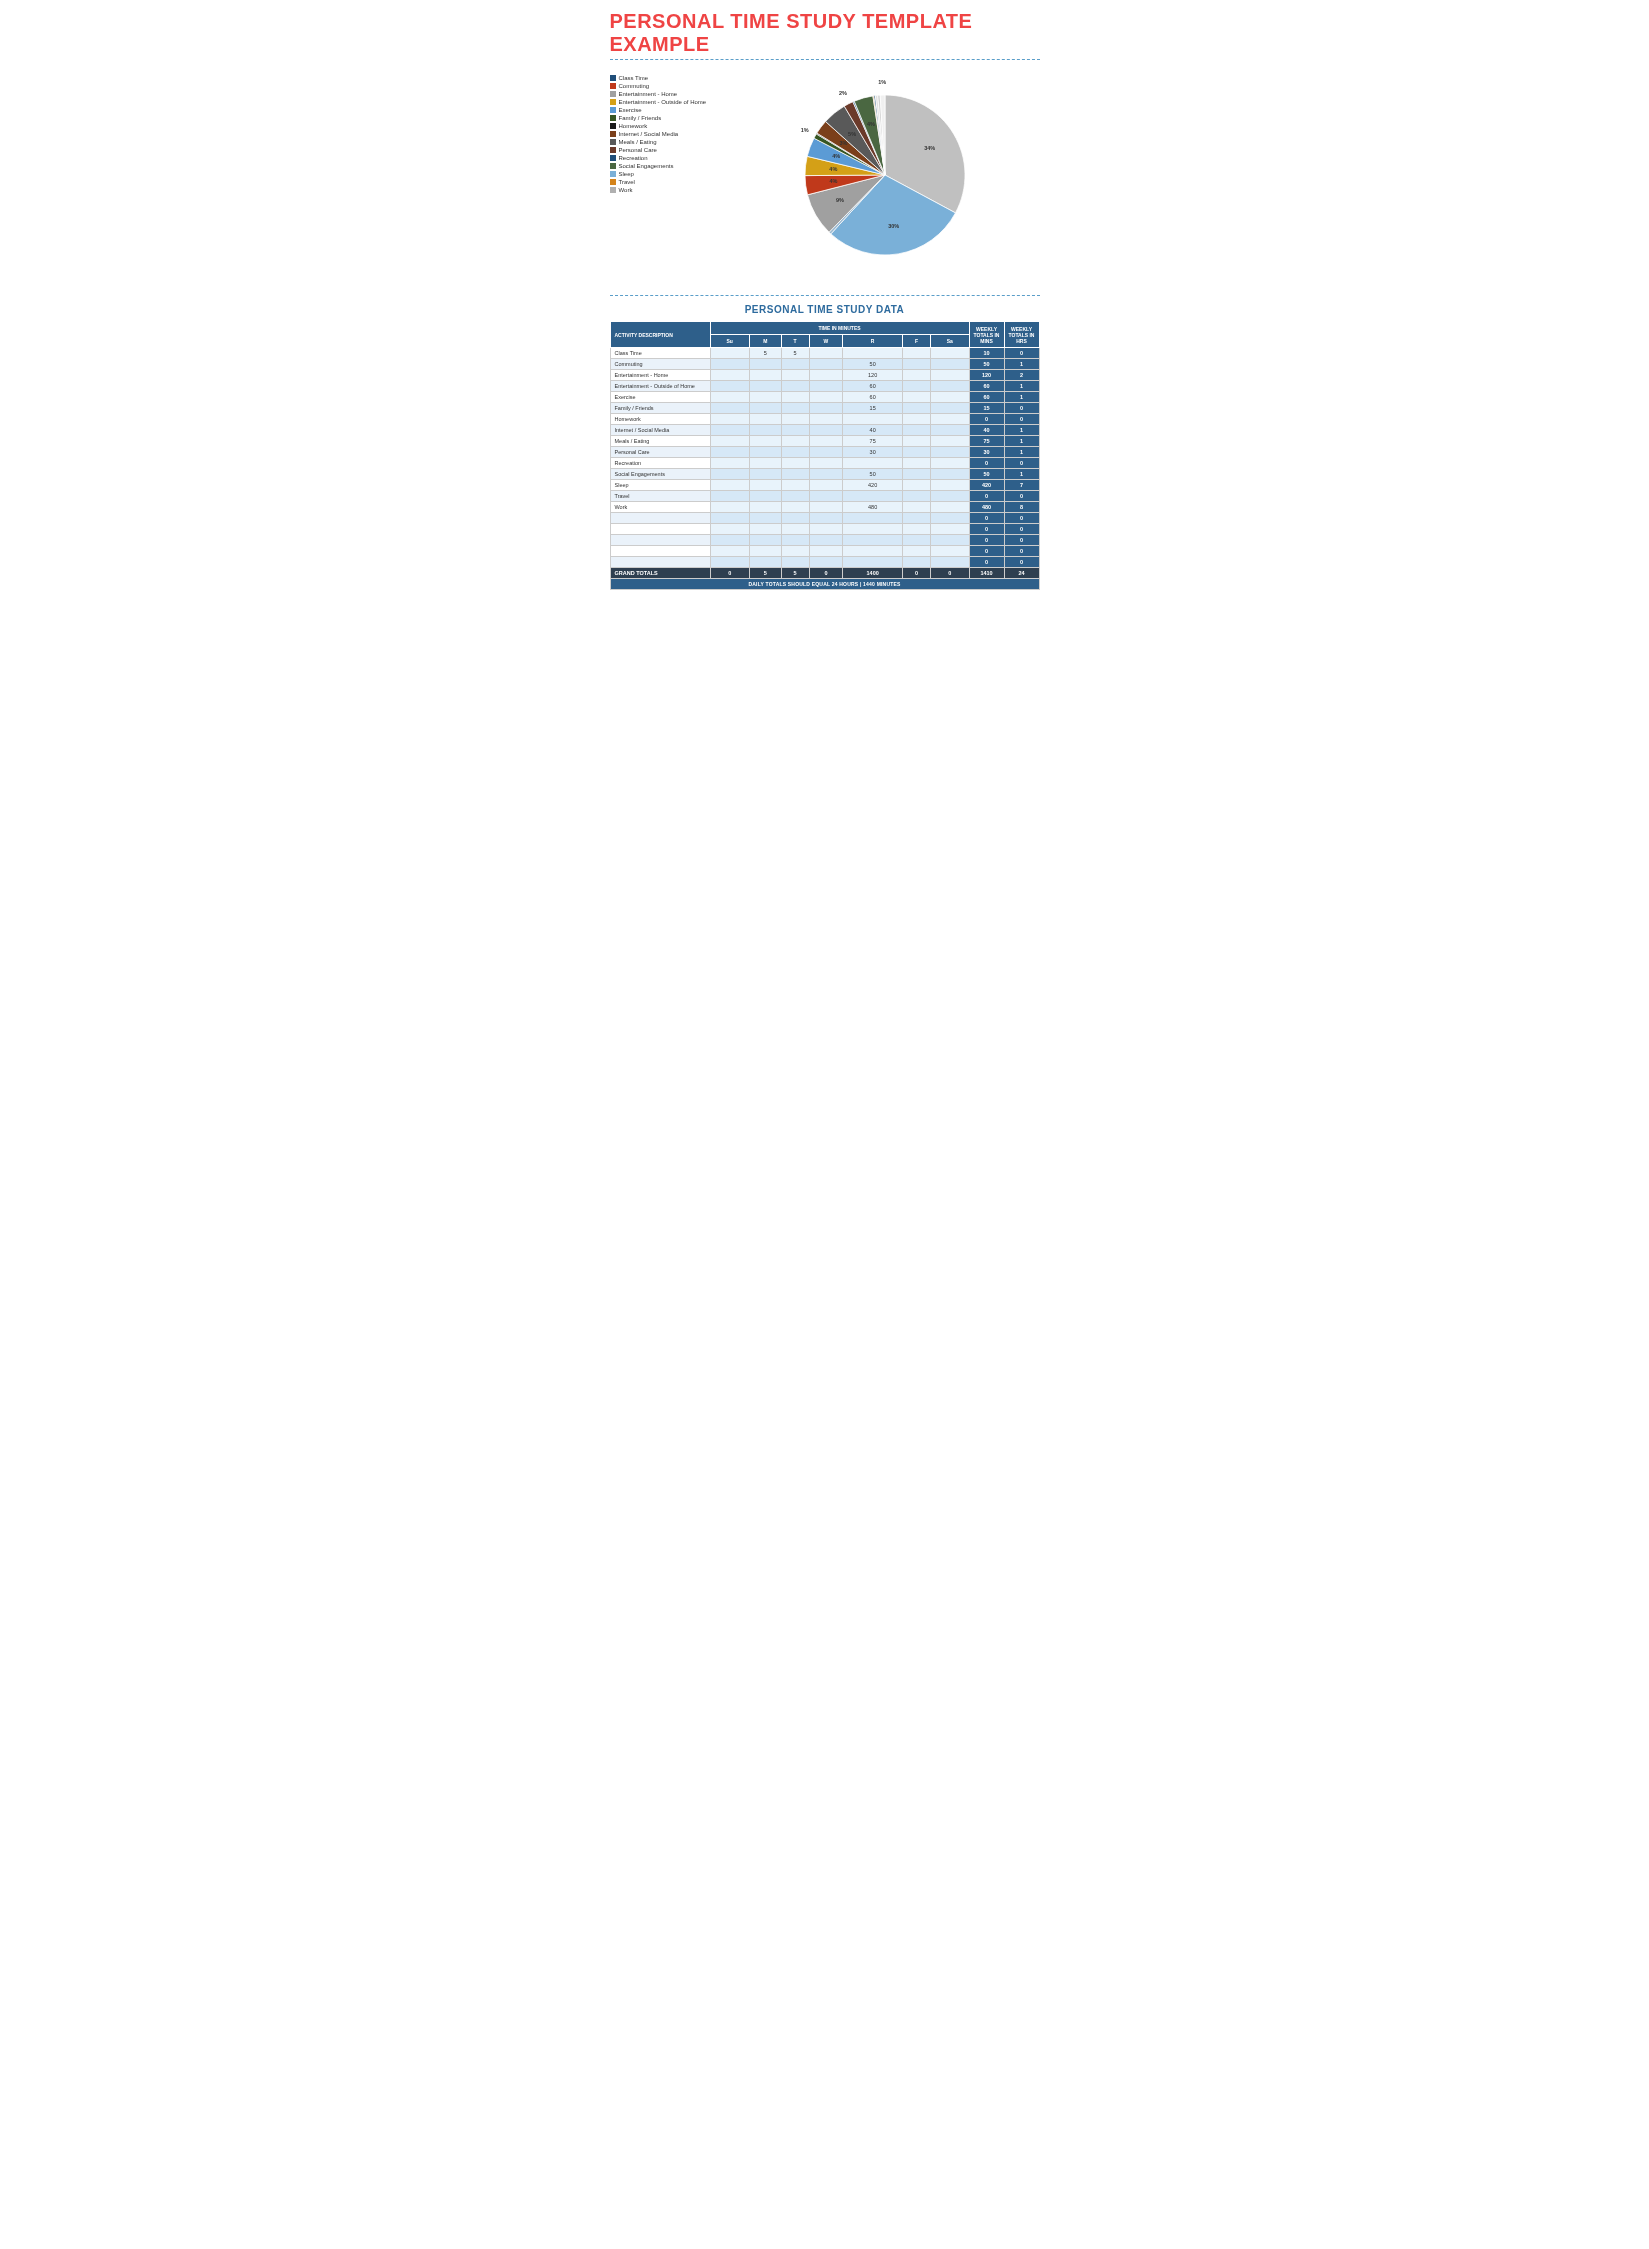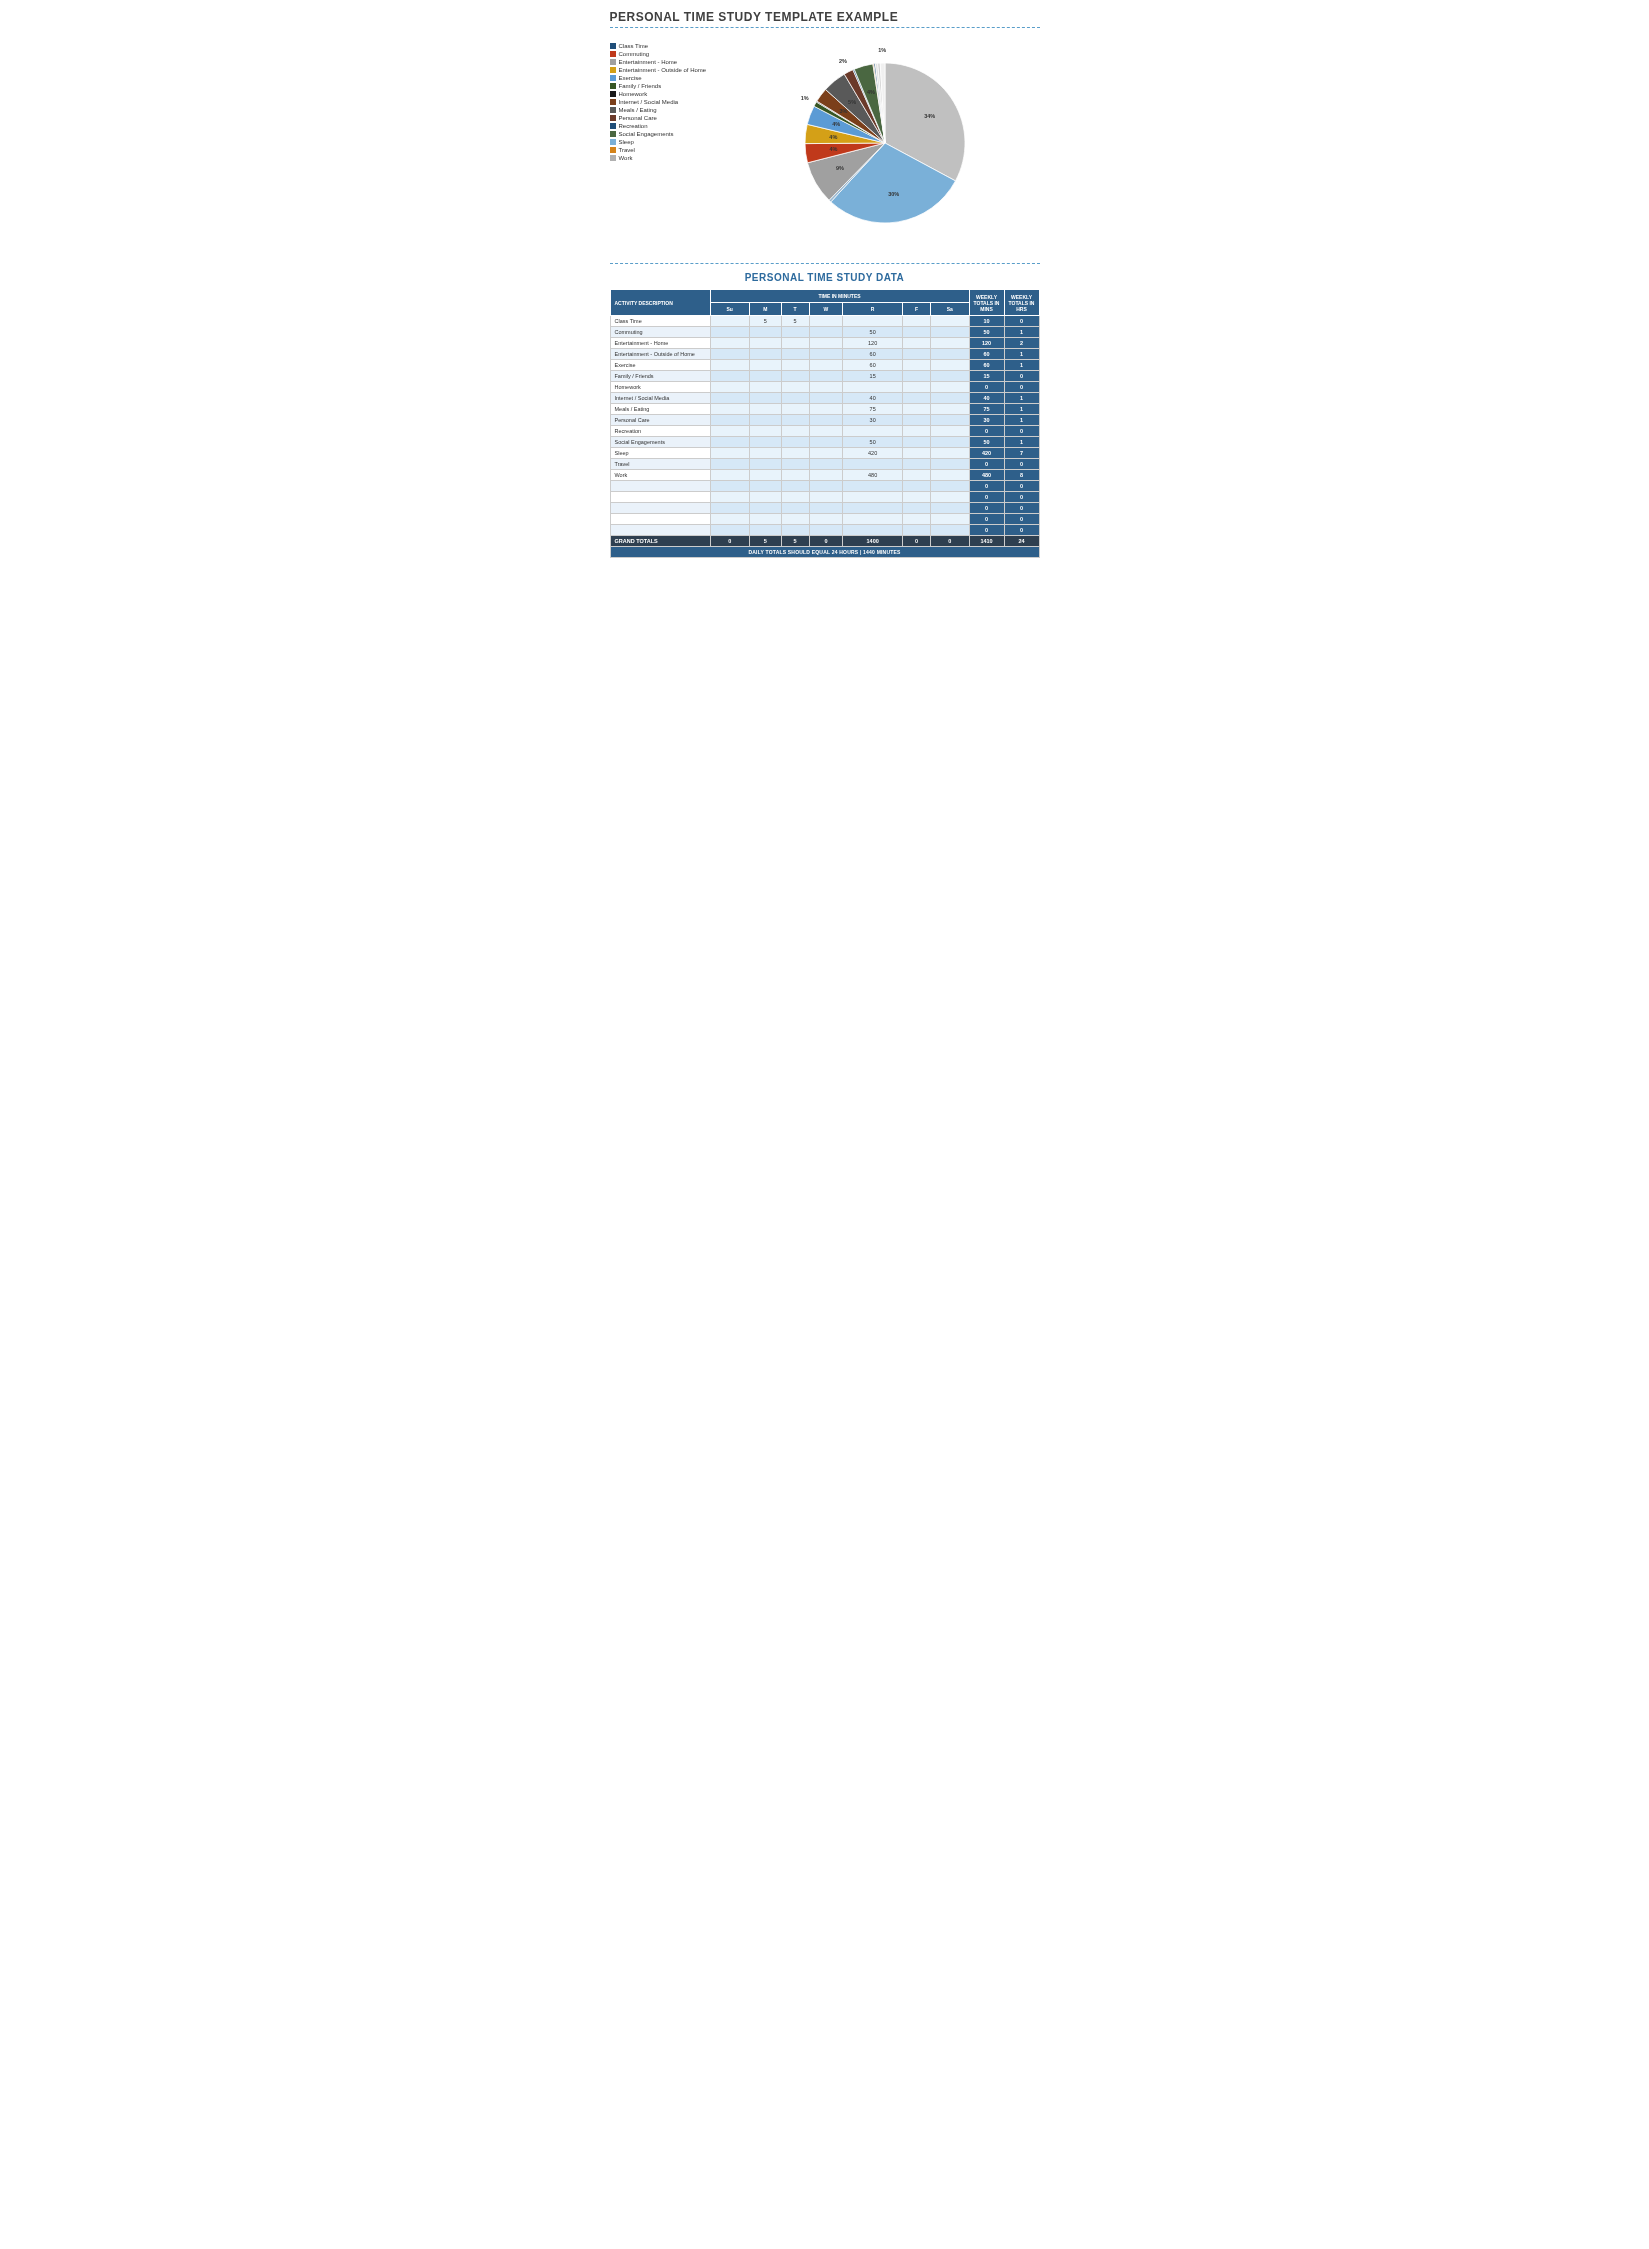--- a/index.html
+++ b/index.html
@@ -6,22 +6,22 @@
     body {
       font-family: Arial, sans-serif;
       background: #fff;
       width: 450px;
       margin: 0 auto;
       padding: 10px;
     }
 
     
     .page-title {
-      color: #404040;
-      font-size: 12px;
+      color: #ef4444;
+      font-size: 20px;
       font-weight: bold;
       letter-spacing: 0.5px;
       margin-bottom: 3px;
     }
     .divider-dashed {
       border: none;
       border-top: 1px dashed #5a9ec9;
       margin-bottom: 10px;
     }
 

